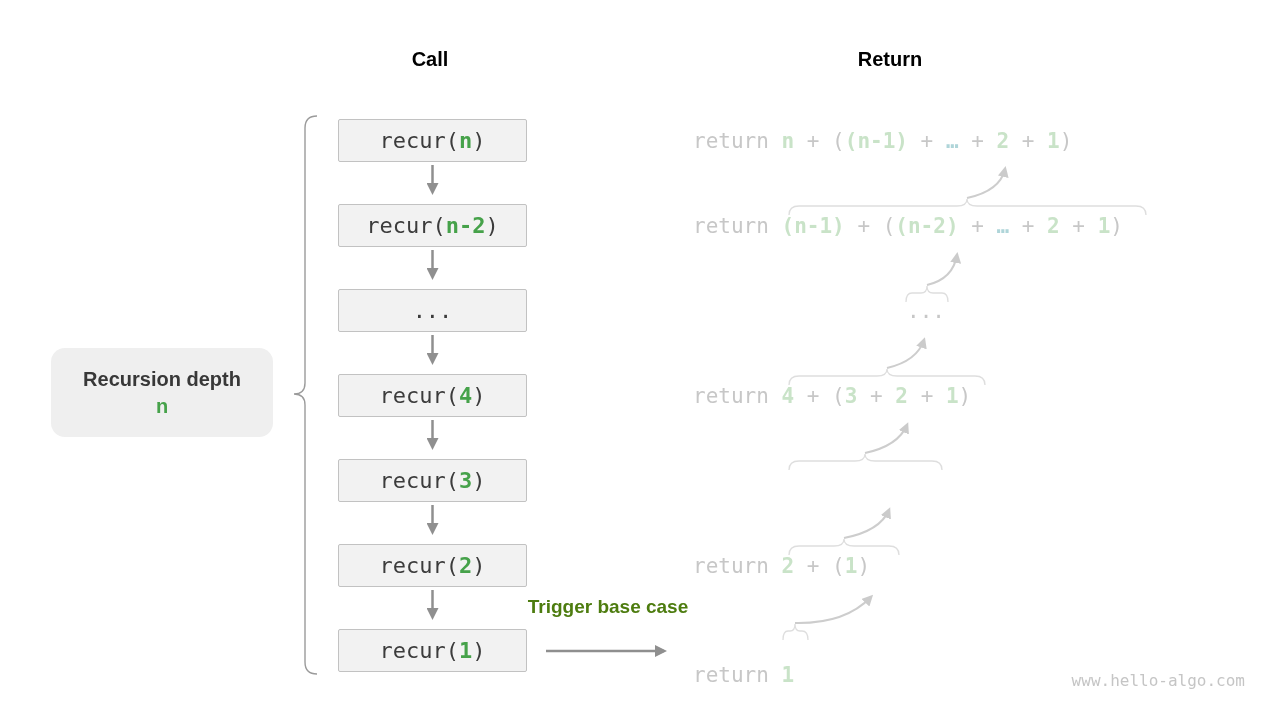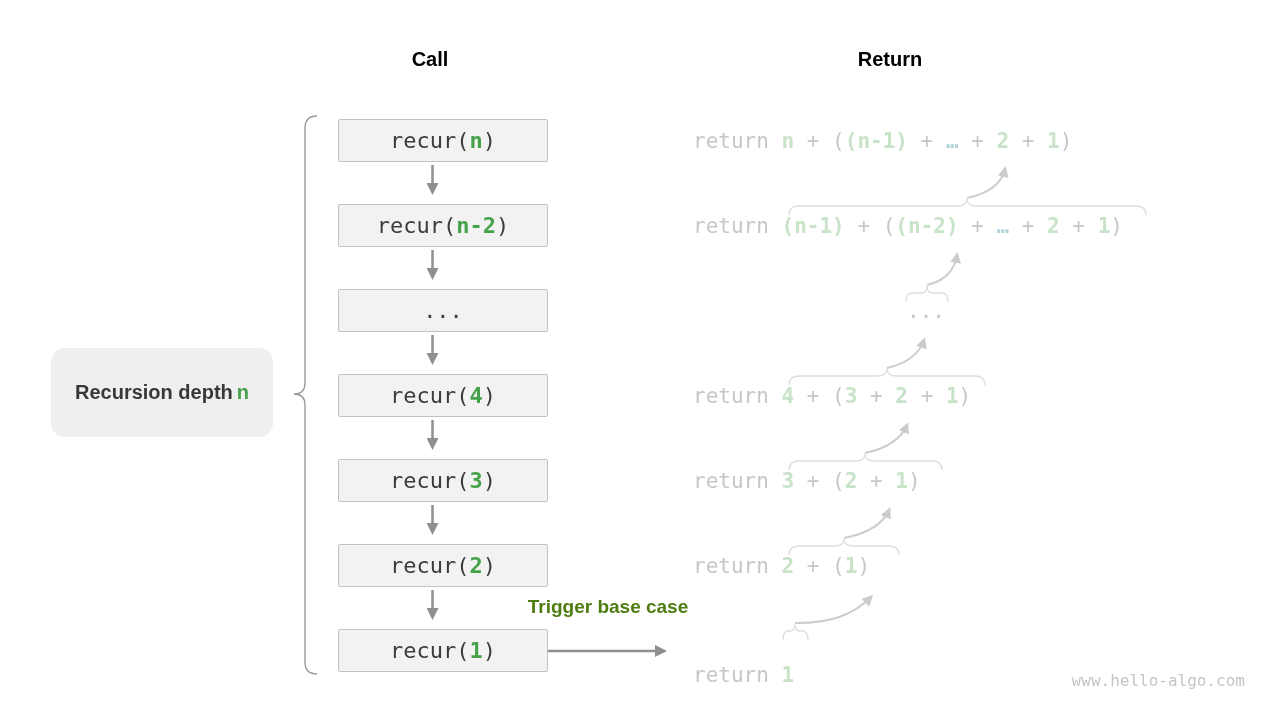--- a/index.html
+++ b/index.html
@@ -11,21 +11,21 @@
   svg.overlay{position:absolute;left:0;top:0;width:1280px;height:720px;pointer-events:none;}
 
   .col-header{
     position:absolute;font-size:20px;font-weight:bold;color:#000000;
     text-align:center;width:160px;
   }
   #header-call{left:350px;top:48px;}
   #header-return{left:810px;top:48px;}
 
   .call-box{
-    position:absolute;left:338px;width:210px;height:43px;
+    position:absolute;left:338px;width:189px;height:43px;
     background:#f2f2f2;border:1.5px solid #c2c2c2;border-radius:2px;
     box-sizing:border-box;display:flex;align-items:center;justify-content:center;
     font-family:"DejaVu Sans Mono","Liberation Mono",monospace;font-size:22px;
     letter-spacing:0px;
   }
   .return-row{
     position:absolute;left:693px;height:30px;line-height:30px;
     font-family:"DejaVu Sans Mono","Liberation Mono",monospace;font-size:21px;
     white-space:pre;
   }
@@ -33,21 +33,21 @@
 
   .seg-dark{color:#3c3c3c;}
   .seg-green{color:#46a24a;font-weight:bold;}
   .seg-gray{color:#c7c7c7;}
   .seg-pgreen{color:#c9e3c8;font-weight:bold;}
   .seg-teal{color:#afd5d9;font-weight:bold;}
 
   #depth-label{
     position:absolute;left:51px;top:348px;width:222px;height:89px;
     background:#efefef;border-radius:14px;
-    display:flex;flex-direction:row;align-items:center;justify-content:center;
+    display:flex;flex-direction:column;align-items:center;justify-content:center;
     gap:4px;
   }
   #depth-label .line1{font-size:20px;font-weight:bold;color:#383838;}
   #depth-label .line2{font-size:20px;font-weight:bold;color:#46a24a;}
 
   #trigger-label{
     position:absolute;left:500px;top:596px;width:216px;text-align:center;
     font-size:19px;font-weight:bold;color:#4d7c0f;
   }
   #watermark{
@@ -141,21 +141,20 @@
   <div class="call-box" style="top:629px">
       <span class="seg-dark">recur(</span>
       <span class="seg-green">1</span>
       <span class="seg-dark">)</span>
     </div>
 
   <div class="return-row" style="top:126px"><span class="seg-gray">return </span><span class="seg-pgreen">n</span><span class="seg-gray"> + (</span><span class="seg-pgreen">(n-1)</span><span class="seg-gray"> + </span><span class="seg-teal">…</span><span class="seg-gray"> + </span><span class="seg-pgreen">2</span><span class="seg-gray"> + </span><span class="seg-pgreen">1</span><span class="seg-gray">)</span></div>
   <div class="return-row" style="top:211px"><span class="seg-gray">return </span><span class="seg-pgreen">(n-1)</span><span class="seg-gray"> + (</span><span class="seg-pgreen">(n-2)</span><span class="seg-gray"> + </span><span class="seg-teal">…</span><span class="seg-gray"> + </span><span class="seg-pgreen">2</span><span class="seg-gray"> + </span><span class="seg-pgreen">1</span><span class="seg-gray">)</span></div>
   <div class="return-row centered" style="top:296px"><span class="seg-gray">...</span></div>
   <div class="return-row" style="top:381px"><span class="seg-gray">return </span><span class="seg-pgreen">4</span><span class="seg-gray"> + (</span><span class="seg-pgreen">3</span><span class="seg-gray"> + </span><span class="seg-pgreen">2</span><span class="seg-gray"> + </span><span class="seg-pgreen">1</span><span class="seg-gray">)</span></div>
-  <div class="return-row" style="top:466px"><span class="seg-gray">return </span><span class="seg-pgreen">3</span><span class="seg-gray"> + (</span><span class="seg-pgreen">2</span><span class="seg-gray"> + </span><span class="seg-pgreen">1</span><span class="seg-gray">)</span></div>
   <div class="return-row" style="top:551px"><span class="seg-gray">return </span><span class="seg-pgreen">2</span><span class="seg-gray"> + (</span><span class="seg-pgreen">1</span><span class="seg-gray">)</span></div>
   <div class="return-row" style="top:660px"><span class="seg-gray">return </span><span class="seg-pgreen">1</span></div>
 
   <div id="depth-label">
     <div class="line1">Recursion depth</div>
     <div class="line2">n</div>
   </div>
 
   <div id="trigger-label">Trigger base case</div>
 

